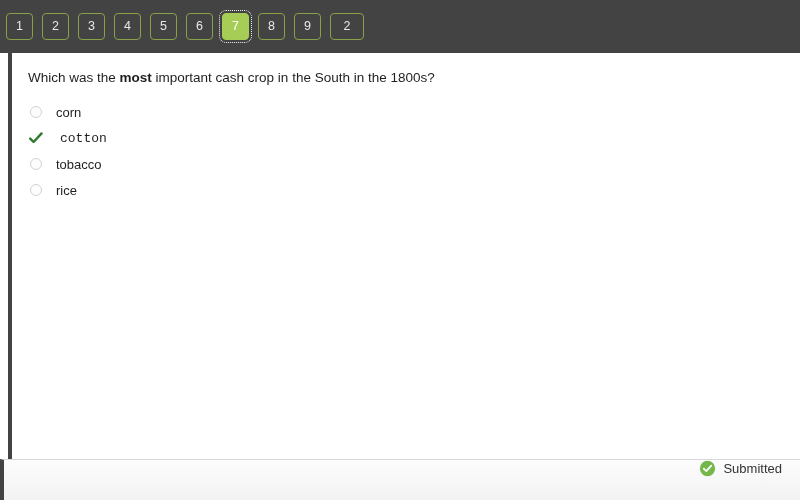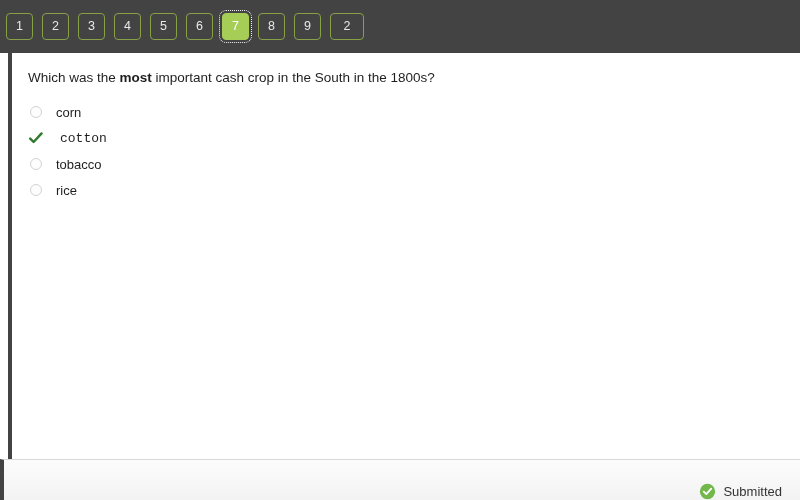--- a/index.html
+++ b/index.html
@@ -137,21 +137,21 @@
     position: absolute;
     left: 0;
     top: 459px;
     width: 800px;
     height: 41px;
     box-sizing: border-box;
     border-top: 1px solid #d9d9d9;
     border-left: 4px solid #434343;
     background: linear-gradient(to bottom, #fcfcfc 0%, #f3f3f3 100%);
     display: flex;
-    align-items: flex-end;
+    align-items: flex-start;
     justify-content: flex-end;
     padding-right: 18px;
   }
   .status {
     display: flex;
     align-items: center;
     gap: 7px;
   }
   .status-icon {
     width: 17px;

